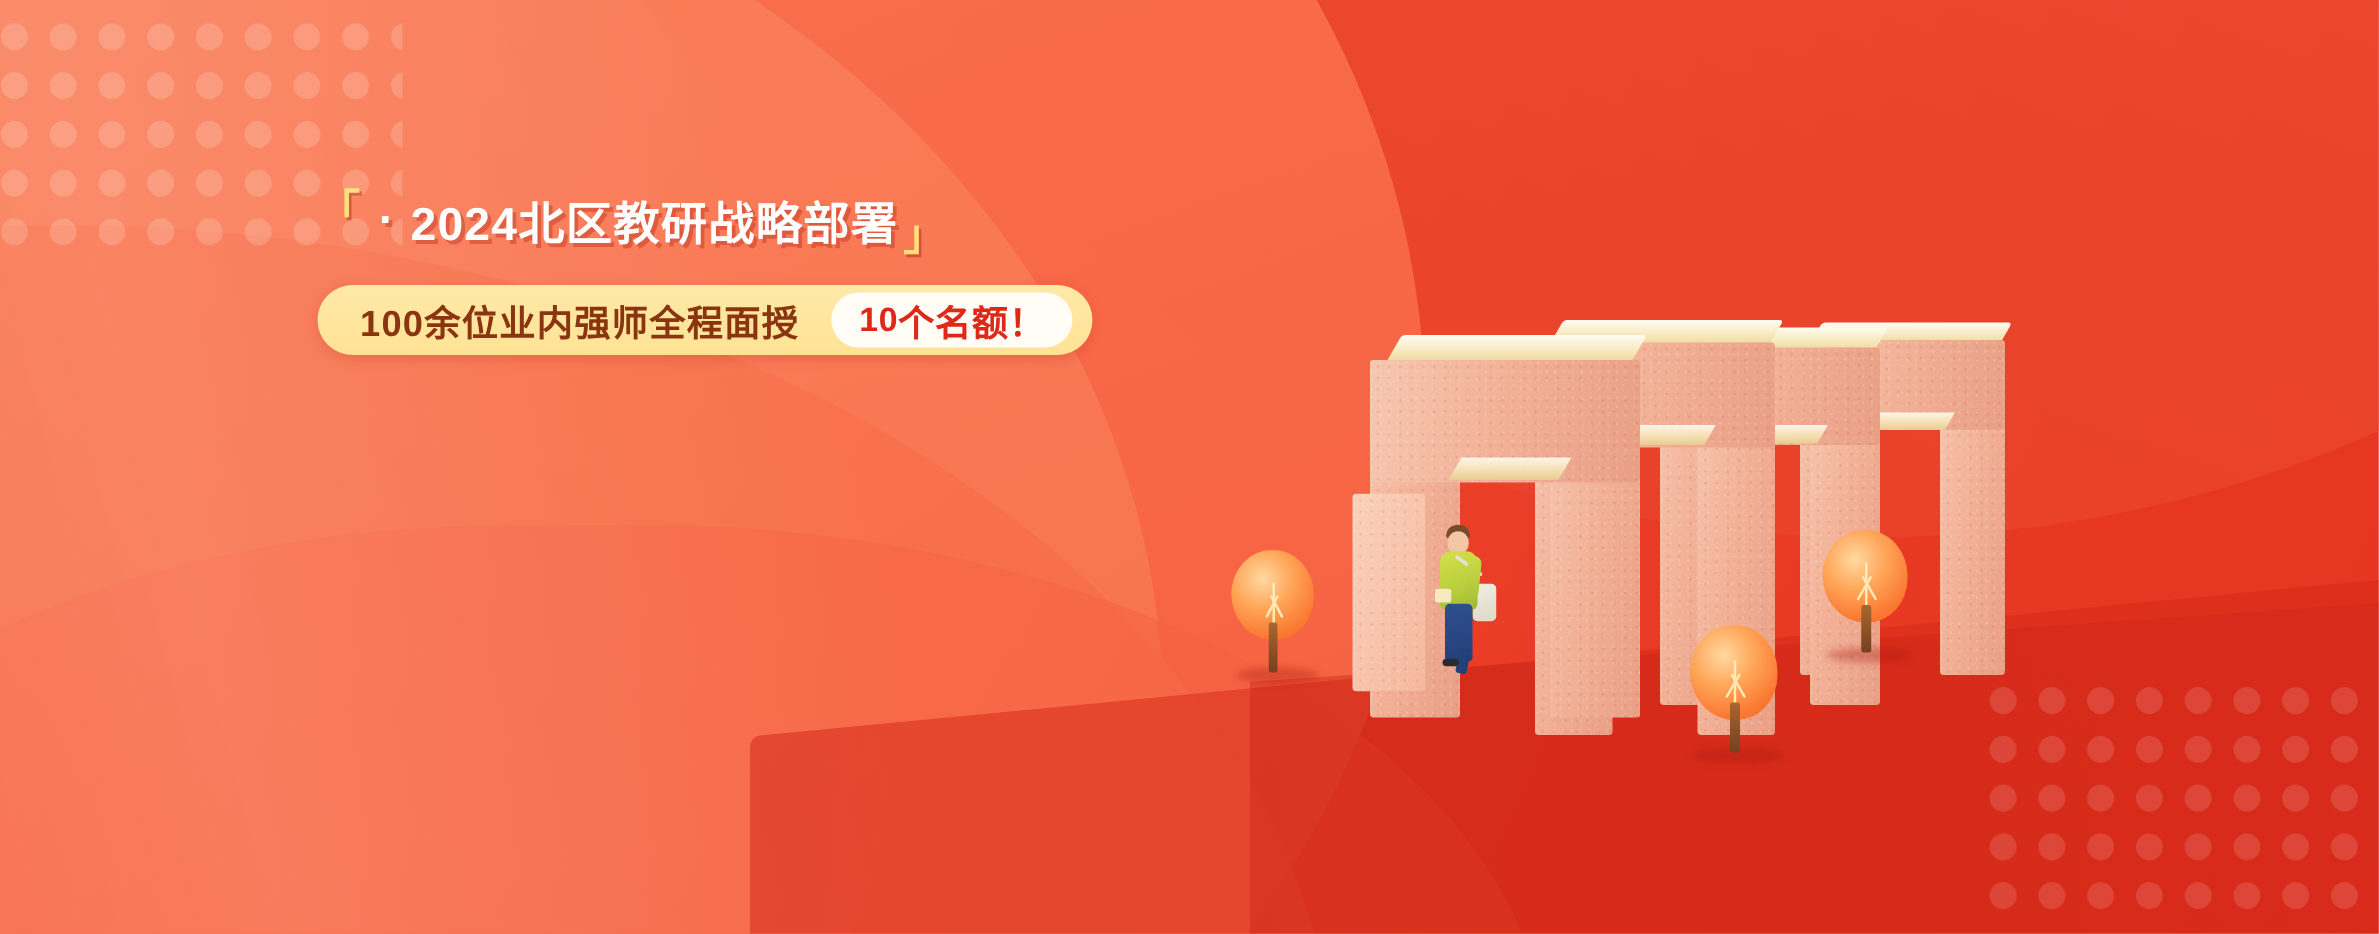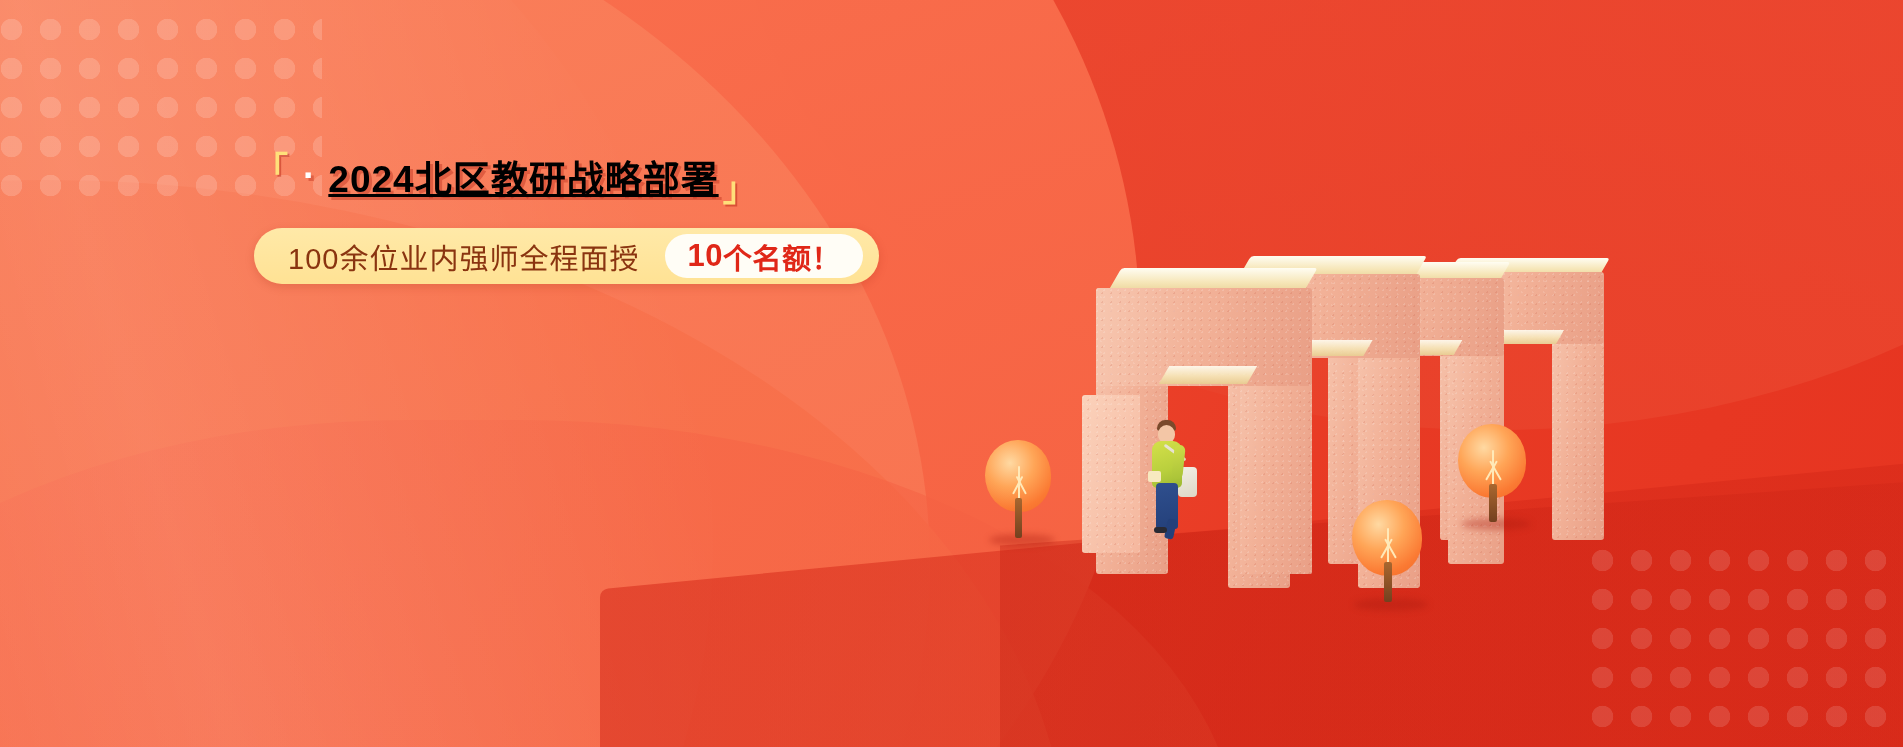--- a/index.html
+++ b/index.html
@@ -125,23 +125,22 @@
   .eyebrow-hi{
     color:#ffe27d;
     text-shadow:3px 3px 0 rgba(176,28,14,.42);
   }
   .eyebrow-dot{
     color:#ffffff;
     margin:0 12px;
     text-shadow:3px 3px 0 rgba(176,28,14,.35);
   }
   .eyebrow-rest{
-    color:#000000;
+    color:#ffffff;
     text-shadow:3px 3px 0 rgba(176,28,14,.35);
-    text-decoration:underline;
   }
 
   .title{
     margin-top:6px;
     white-space:nowrap;
     font-size:96px;
     line-height:1.08;
     font-weight:900;
     letter-spacing:2px;
     color:#fdeec0;
@@ -158,38 +157,38 @@
     align-items:center;
     height:56px;
     padding:0 16px 0 34px;
     border-radius:28px;
     background:linear-gradient(180deg,#ffe9a8 0%,#ffe294 100%);
     box-shadow:0 3px 10px rgba(150,25,10,.18);
     white-space:nowrap;
   }
   .pill-left{
     font-size:29px;
-    font-weight:400;
+    font-weight:700;
     color:#8a3410;
     letter-spacing:1px;
   }
   .pill-right{
     margin-left:26px;
     height:44px;
     display:inline-flex;
     align-items:center;
     padding:0 22px;
     border-radius:22px;
     background:#fffdf6;
     font-size:29px;
     font-weight:800;
     color:#e02718;
     letter-spacing:0.5px;
   }
-  .pill-right .num{ font-size:31px; }
+  .pill-right .num{ font-size:27px; }
 
   
   .illus{ position:absolute; inset:0; z-index:4; }
 
   .book{ position:absolute; }
   .book .leg{
     position:absolute;
     background:linear-gradient(100deg,#f5c0a8 0%,#f0ab91 45%,#e79madeup 100%);
     background:linear-gradient(100deg,#f7c7b0 0%,#f2b197 48%,#e99f86 100%);
   }

